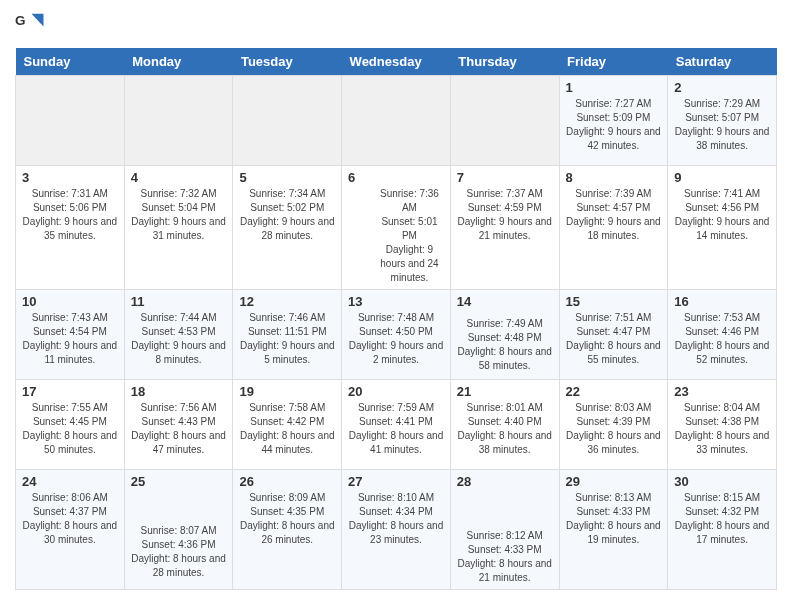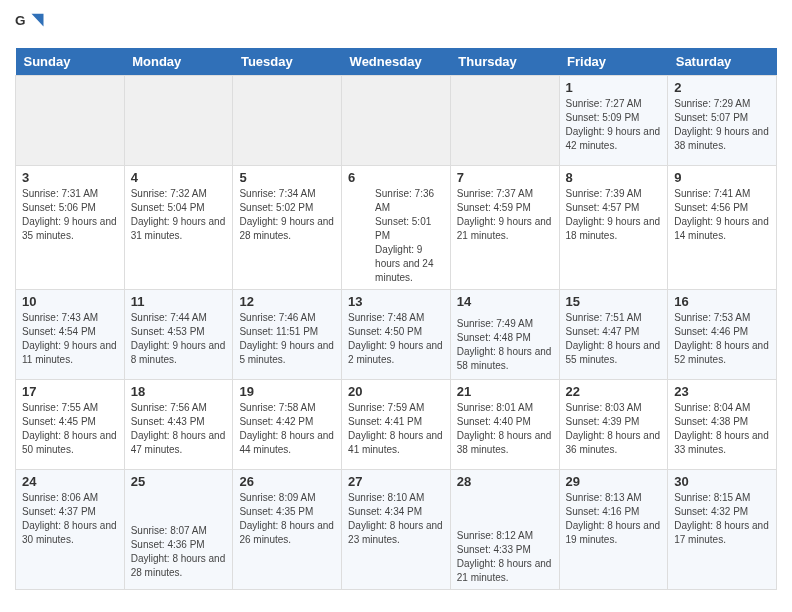--- a/index.html
+++ b/index.html
@@ -28,21 +28,21 @@
       padding: 4px 6px;
       font-size: 10px;
       color: #333;
       width: calc(100% / 7);
       min-height: 80px;
       height: 90px;
     }
     tbody tr td.empty { background: #f9f9f9; }
     tbody tr td.day-cell { background: #fff; }
     .day-num { font-size: 13px; font-weight: bold; color: #333; display: block; margin-bottom: 2px; }
-    .day-info { font-size: 10px; color: #444; line-height: 1.4; }
+    .day-info { font-size: 10px; color: #444; line-height: 1.4; text-align: center; }
     tbody tr:nth-child(odd) td { background-color: #f5f8fc; }
     tbody tr:nth-child(odd) td.empty { background-color: #f0f0f0; }
   </style>
 </head>
 <body>
 
 <div class="container">
   <div class="header">
     <div class="logo">
       <svg class="logo-icon" viewBox="0 0 40 40">
@@ -251,21 +251,21 @@
           </td>
           <td class="day-cell">
             <span class="day-num">28</span>
             <div class="day-info" style="white-space: pre-line; margin-top: 40px;">Sunrise: 8:12 AM
 Sunset: 4:33 PM
 Daylight: 8 hours and 21 minutes.</div>
           </td>
           <td class="day-cell">
             <span class="day-num">29</span>
             <div class="day-info" style="white-space: pre-line;">Sunrise: 8:13 AM
-Sunset: 4:16 PM
+Sunset: 4:33 PM
 Daylight: 8 hours and 19 minutes.</div>
           </td>
           <td class="day-cell">
             <span class="day-num">30</span>
             <div class="day-info" style="white-space: pre-line;">Sunrise: 8:15 AM
 Sunset: 4:32 PM
 Daylight: 8 hours and 17 minutes.</div>
           </td>
         </tr>
       </tbody>

